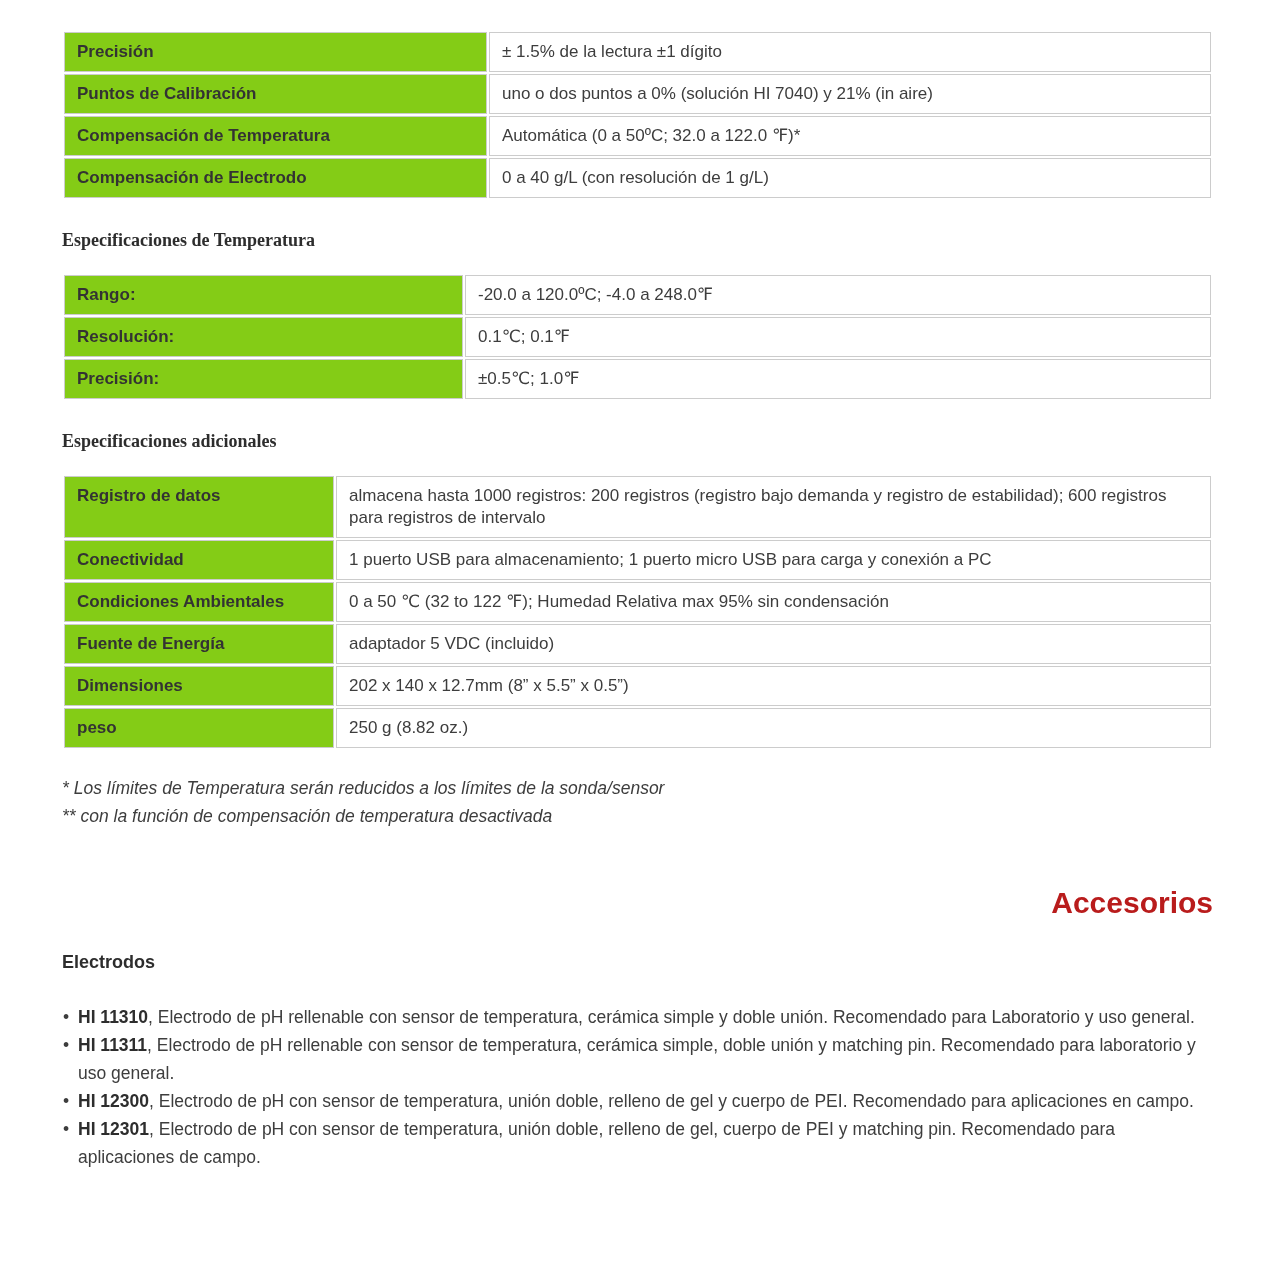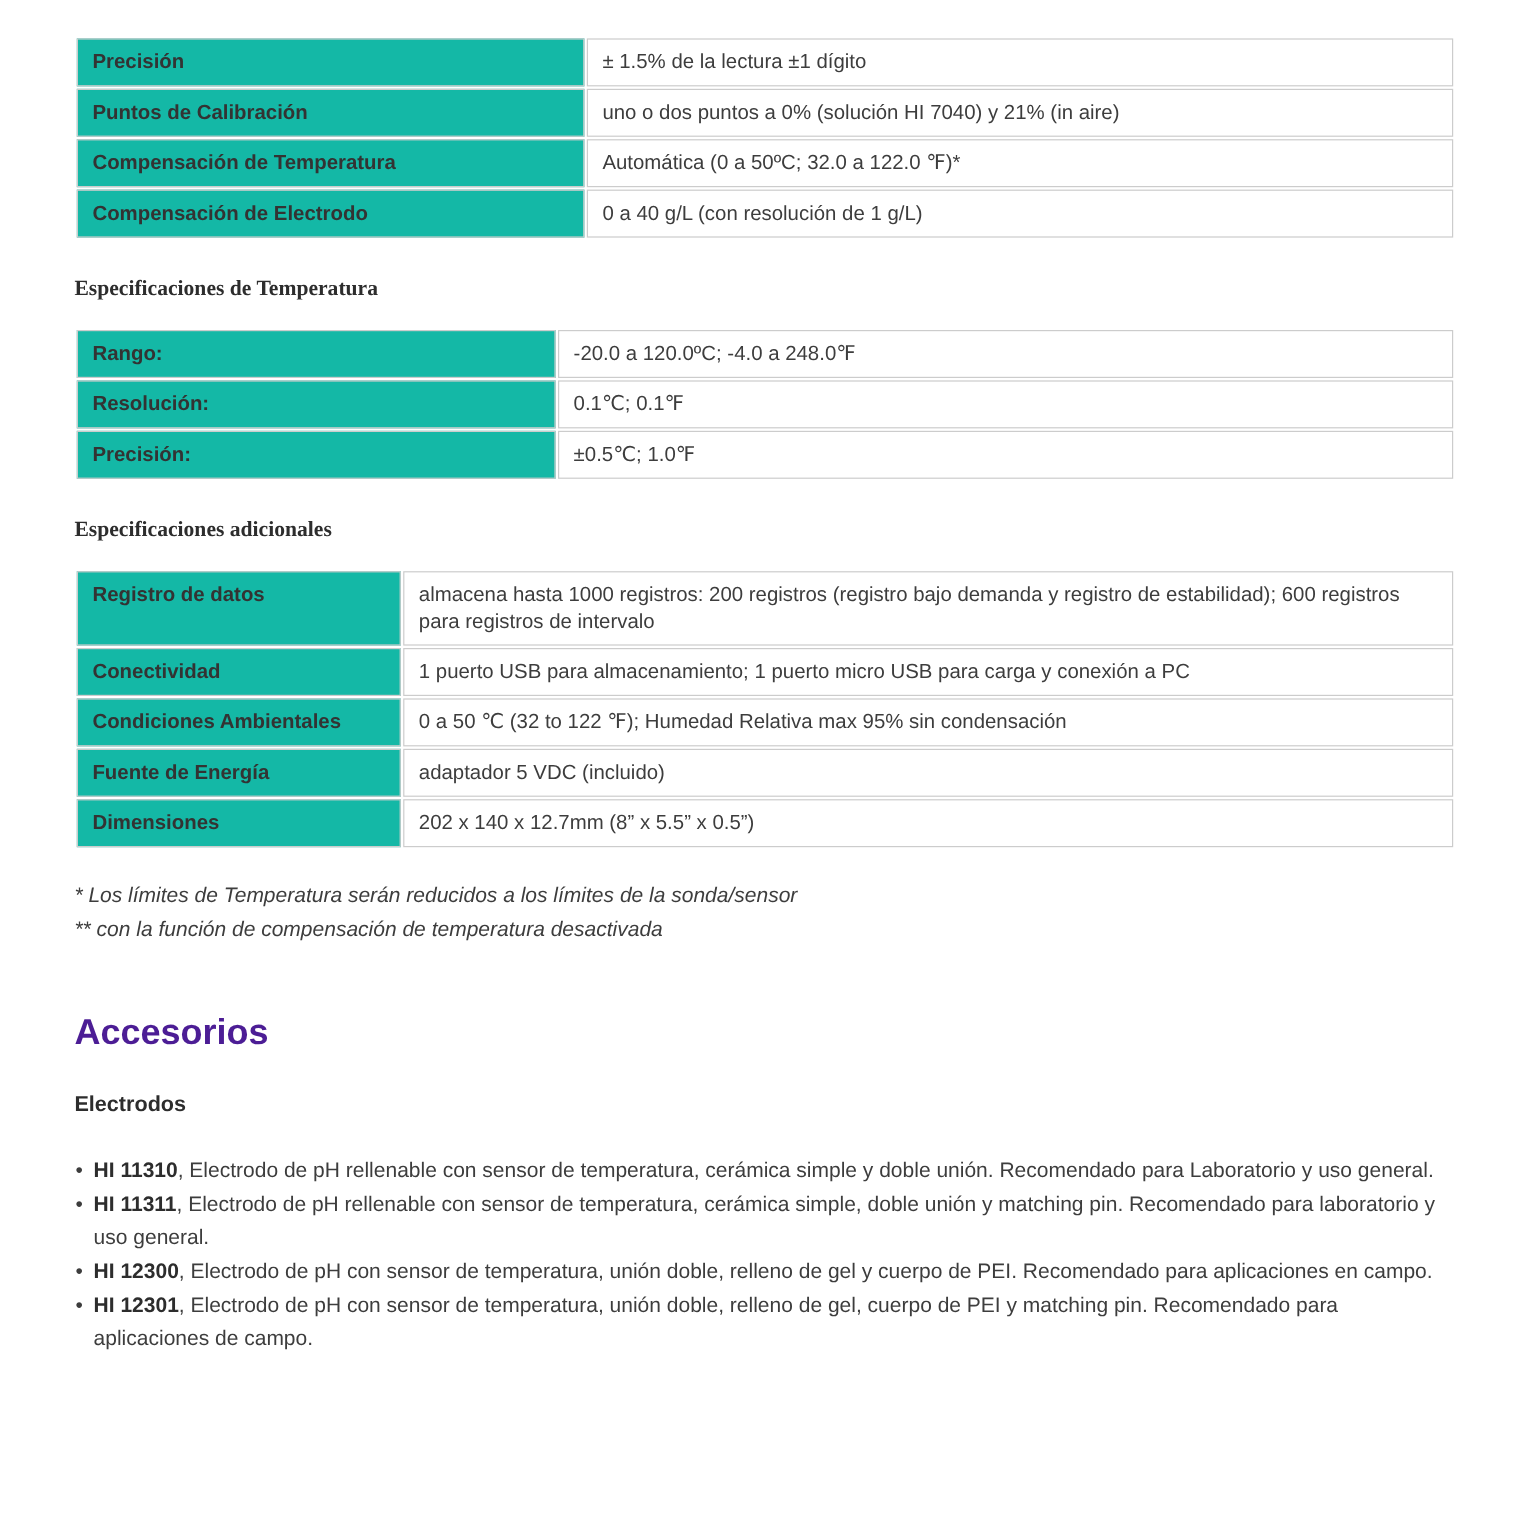--- a/index.html
+++ b/index.html
@@ -24,21 +24,21 @@
   table.spec-table td {
     border: 1px solid #cccccc;
     padding: 8px 12px;
     font-size: 17px;
     line-height: 22px;
     vertical-align: top;
     color: #3d3d3d;
     word-wrap: break-word;
   }
   table.spec-table td.label {
-    background: #14b8a6;
+    background: #84cc16;
     font-weight: 700;
     color: #333333;
   }
   table.t1 col.c1 { width: 423px; }
   table.t2 col.c1 { width: 399px; }
   table.t3 col.c1 { width: 270px; }
 
   h3.section-heading {
     font-size: 18px;
     font-weight: 700;
@@ -49,22 +49,23 @@
   .footnotes {
     margin-top: 24px;
     font-size: 17.5px;
     line-height: 28px;
     color: #3d3d3d;
     font-style: italic;
   }
   h2.accessories-title {
     font-size: 30px;
     font-weight: 700;
-    color: #4c1d95;
+    color: #b91c1c;
     margin: 56px 0 0 0;
+    text-align: right;
   }
   h4.electrodes-heading {
     font-size: 18px;
     font-weight: 700;
     color: #2d2d2d;
     margin: 32px 0 16px 0;
   }
   ul.electrode-list {
     margin: 30px 0 0 0;
     padding: 0;
@@ -161,20 +162,24 @@
         <td class="value">0 a 50 ℃ (32 to 122 ℉); Humedad Relativa max 95% sin condensación</td>
       </tr>
       <tr>
         <td class="label">Fuente de Energía</td>
         <td class="value">adaptador 5 VDC (incluido)</td>
       </tr>
       <tr>
         <td class="label">Dimensiones</td>
         <td class="value">202 x 140 x 12.7mm (8” x 5.5” x 0.5”)</td>
       </tr>
+      <tr>
+        <td class="label">peso</td>
+        <td class="value">250 g (8.82 oz.)</td>
+      </tr>
     </tbody>
   </table>
 
   <div class="footnotes">
     <div>* Los límites de Temperatura serán reducidos a los límites de la sonda/sensor</div>
     <div>** con la función de compensación de temperatura desactivada</div>
   </div>
 
   <h2 class="accessories-title">Accesorios</h2>
 

